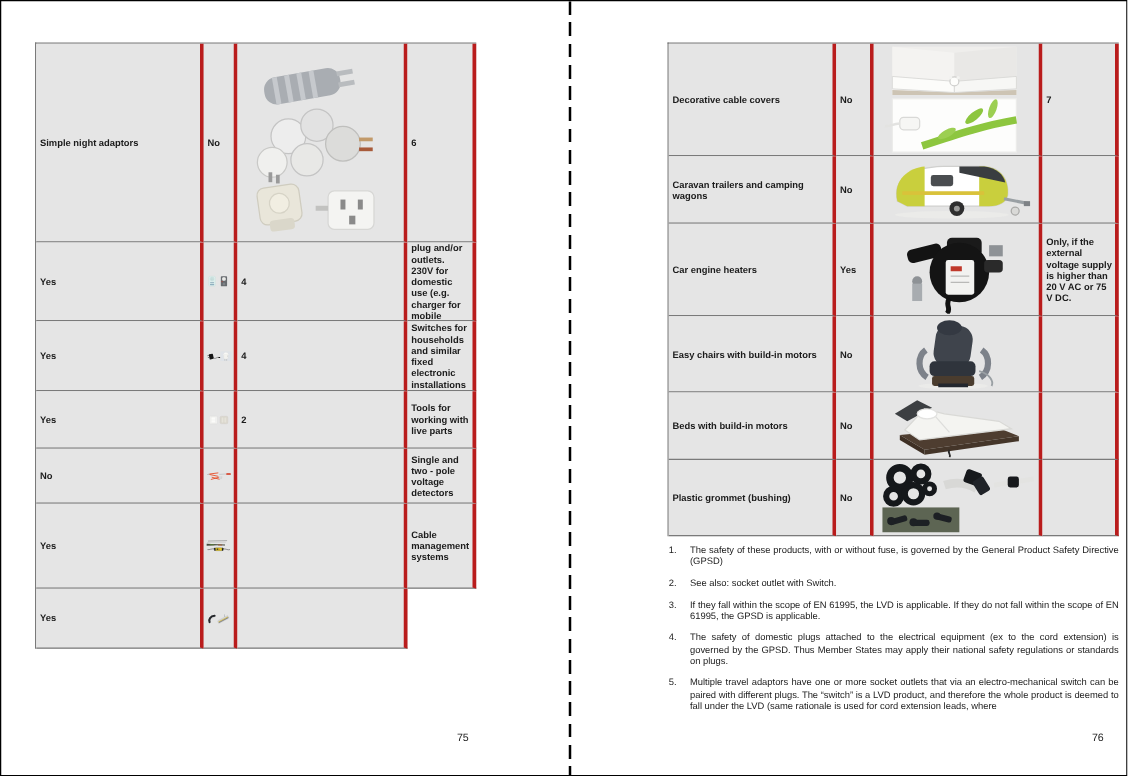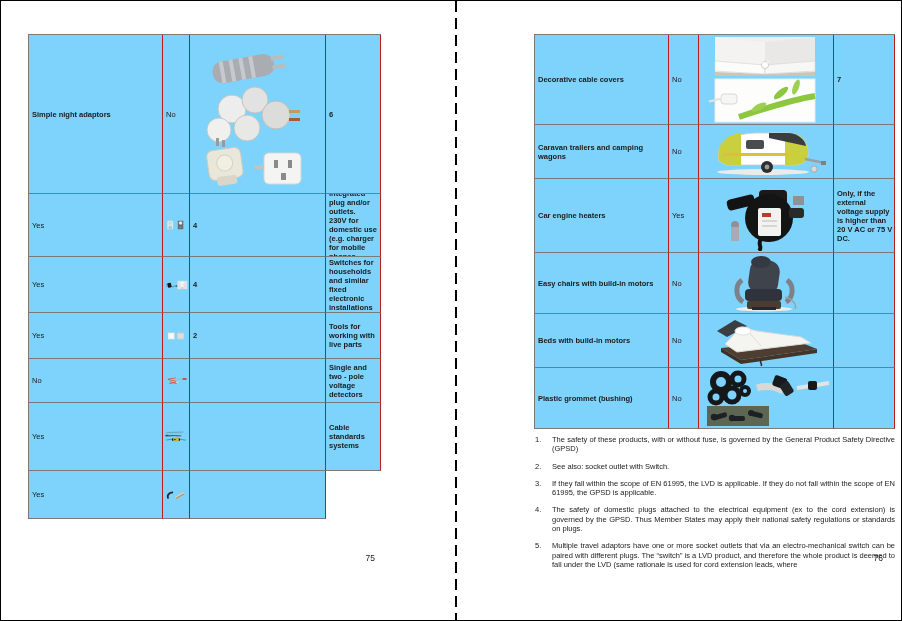--- a/index.html
+++ b/index.html
@@ -1,35 +1,35 @@
 <!DOCTYPE html>
 <html><head>
 <meta charset="utf-8">
 <style>
   html,body{margin:0;padding:0;background:#fff;}
   #app{position:relative;width:902px;height:621px;box-sizing:border-box;border:1px solid #000;
        background:#fff;overflow:hidden;font-family:"Liberation Sans",sans-serif;color:#1b1b1b;}
   .divider{position:absolute;left:454px;top:0;bottom:0;width:2px;
        background:repeating-linear-gradient(to bottom,#000 0 11px,transparent 11px 17px);}
   .tbl{position:absolute;display:grid;border-top:1px solid #7a7a7a;border-left:1px solid #7a7a7a;}
-  .cell{box-sizing:border-box;border-right:1px solid #b91c1c;border-bottom:1px solid #7a7a7a;
-       display:flex;align-items:center;overflow:hidden;background:#7dd3fc;}
+  .cell{box-sizing:border-box;border-right:3px solid #b91c1c;border-bottom:1px solid #7a7a7a;
+       display:flex;align-items:center;overflow:hidden;background:#e5e5e5;}
   .desc{padding:2px 2px 2px 3px;font-weight:bold;font-size:7.5px;line-height:9px;white-space:pre-line;}
-  .lvd{padding-left:3px;font-weight:normal;font-size:7.5px;}
+  .lvd{padding-left:3px;font-weight:bold;font-size:7.5px;}
   .imgcell{justify-content:center;padding:1px;}
   .note{padding:2px 1px 2px 3px;font-weight:bold;font-size:7.5px;line-height:9px;}
   .tbl-left{left:27px;top:33px;grid-template-columns:134px 27px 136px 55px;
        grid-template-rows:159px 63px 56px 46px 44px 68px 48px;}
   .tbl-right{left:533px;top:33px;grid-template-columns:134px 30px 135px 61px;
        grid-template-rows:90px 54px 74px 61px 54px 61px;}
   .footnotes{position:absolute;left:534px;top:434px;width:360px;font-size:7.5px;line-height:9.3px;}
   .fn{display:flex;margin-bottom:8px;}
   .fn-num{width:17px;flex:0 0 17px;}
   .fn-text{flex:1;text-align:justify;}
-  .pagenum{position:absolute;top:552px;width:24px;text-align:right;font-size:8.5px;}
+  .pagenum{position:absolute;top:584px;width:24px;text-align:right;font-size:8.5px;}
   .pn-left{left:350px;} .pn-right{left:858px;}
   svg{display:block;}
 </style>
 </head>
 <body>
 
 <div id="app">
   <div class="divider"></div>
 
   <div class="tbl tbl-left">
@@ -153,21 +153,21 @@
         <path d="M86 45 C 100 40, 108 52, 120 47" stroke="#111" stroke-width="2" fill="none"></path>
         <rect x="44" y="38" width="8" height="14" rx="2" fill="#1c1c1c"></rect>
         <rect x="80" y="38" width="8" height="14" rx="2" fill="#1c1c1c"></rect>
         <rect x="51" y="38" width="30" height="14" rx="2" fill="#e8c91e" stroke="#222"></rect>
         <rect x="56" y="42" width="8" height="6" fill="#2a2a2a"></rect>
           <circle cx="70" cy="45" r="2" fill="#c0392b"></circle>
       </svg>
     </div>
     <div class="cell note"></div>
 
-    <div class="cell desc">Cable standards systems</div>
+    <div class="cell desc">Cable management systems</div>
     <div class="cell lvd">Yes</div>
     <div class="cell imgcell">
       <svg width="132" height="44" viewBox="0 0 132 44">
         <path d="M46 8 C 26 10, 16 24, 22 38" fill="none" stroke="#23262a" stroke-width="10" stroke-linecap="round"></path>
         <path d="M40 9 L42 16 M28 15 L33 20 M21 25 L28 27 M21 34 L28 33" stroke="#4a4e54" stroke-width="1.5"></path>
         <rect x="92" y="1" width="4" height="13" fill="#b9bcbf"></rect>
         <g transform="rotate(-28 88 26)">
           <rect x="60" y="18" width="56" height="15" rx="3" fill="#d4d7da" stroke="#aeb1b4"></rect>
           <line x1="62" y1="25" x2="114" y2="25" stroke="#d8b21c" stroke-width="3"></line>
           <line x1="62" y1="29" x2="114" y2="29" stroke="#2a2a2a" stroke-width="2"></line>

